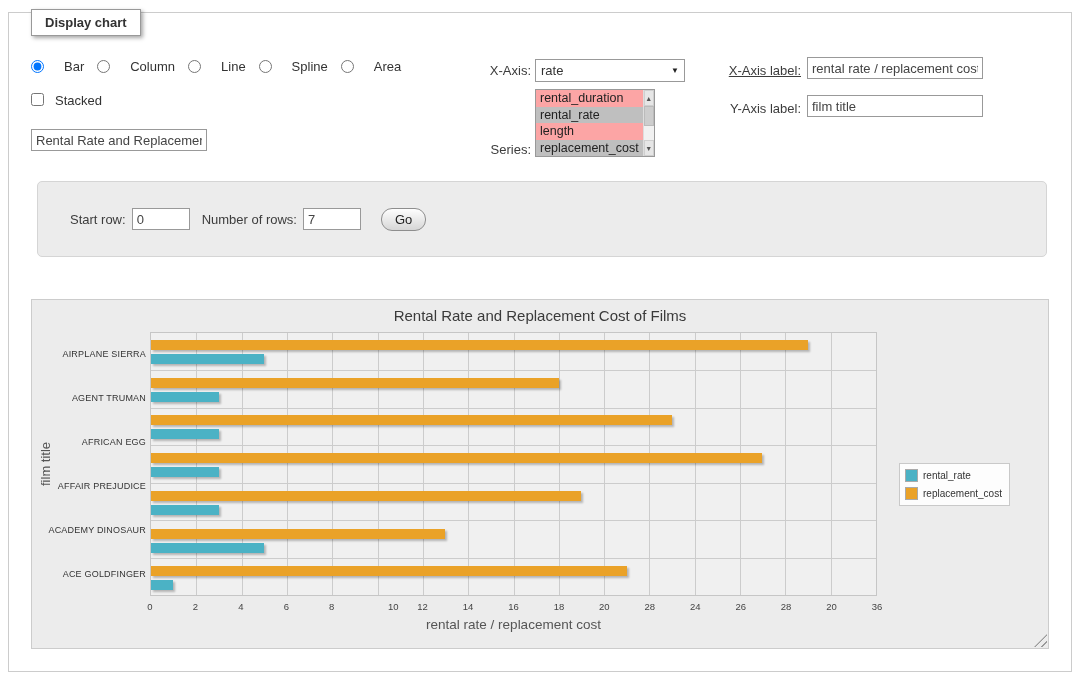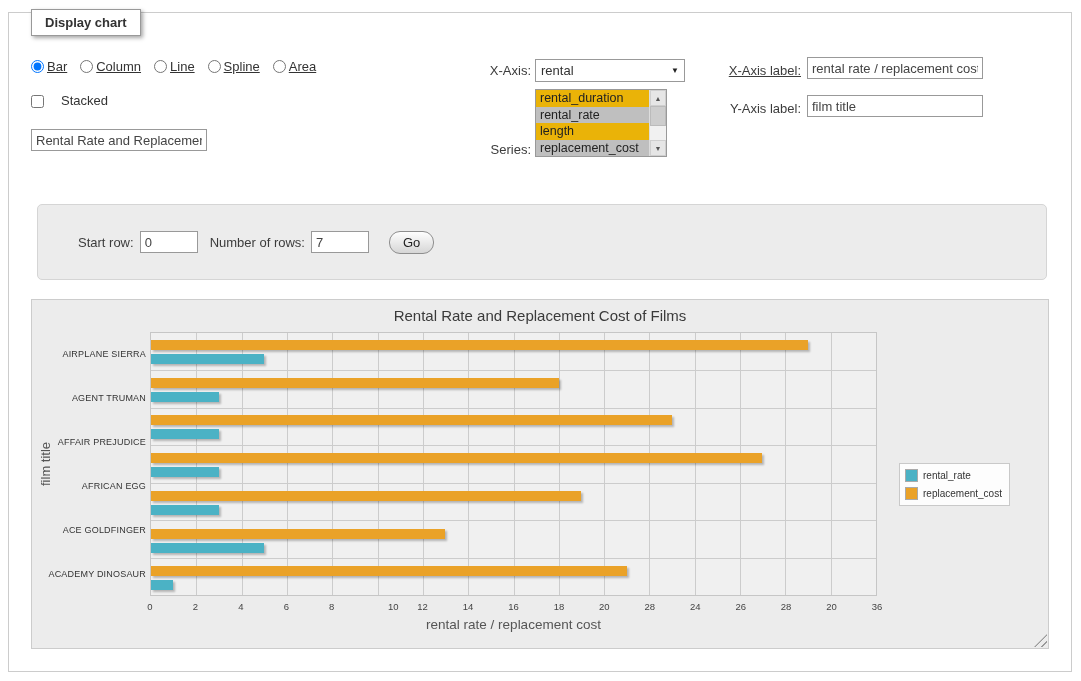--- a/index.html
+++ b/index.html
@@ -24,22 +24,22 @@
     background: #fff;
     border: 1px solid #999;
     padding: 5px 13px;
     font-weight: bold;
     font-size: 13px;
     box-shadow: 2px 2px 4px rgba(0,0,0,0.35);
     z-index: 5;
   }
   
   .radio-row { left: 22px; top: 46px; display: flex; gap: 13px; align-items: center; }
-  .radio-item { display: flex; align-items: center; gap: 3px; cursor: default; color: #333; text-decoration: underline; }
-  .chk-row { left: 22px; top: 80px; display: flex; align-items: flex-end; gap: 17px; }
+  .radio-item { display: flex; align-items: center; gap: 20px; cursor: default; color: #333; }
+  .chk-row { left: 22px; top: 80px; display: flex; align-items: flex-start; gap: 11px; }
   input[type=text] {
     border: 1px solid #999;
     height: 22px;
     padding: 2px 4px;
     font-family: "Liberation Sans", sans-serif;
     font-size: 13px;
     color: #444;
   }
   .title-input { left: 22px; top: 116px; width: 176px; }
   .lbl-right { text-align: right; color: #3c3c3c; }
@@ -50,22 +50,22 @@
     border: 1px solid #999; background: #fff;
     display: flex; align-items: center;
     padding-left: 5px; color: #333; cursor: default;
   }
   .fake-select .sel-arrow {
     margin-left: auto; width: 18px; height: 100%;
     display: flex; align-items: center; justify-content: center;
     font-size: 8px; color: #222;
   }
   .listbox {
-    left: 526px; top: 76px; width: 132px; height: 68px;
-    border: 1px solid #999; background: #eab308;
+    left: 526px; top: 76px; width: 120px; height: 68px;
+    border: 1px solid #999; background: #fca5a5;
     display: flex; overflow: hidden;
   }
   .lb-options { flex: 1; display: flex; flex-direction: column; }
   .lb-option { font-size: 12.5px; padding: 1px 4px; height: 16.5px; white-space: nowrap; color: #222; cursor: default; }
   .lb-option.sel { background: #bfbfbf; }
   .lb-scroll {
     width: 17px; background: #f1f1f1; border-left: 1px solid #ddd;
     display: flex; flex-direction: column;
   }
   .sb-btn {
@@ -73,23 +73,23 @@
     font-size: 7px; color: #555; display: flex; align-items: center; justify-content: center;
   }
   .sb-btn.down { margin-top: auto; }
   .sb-thumb { height: 20px; background: #cdcdcd; border: 1px solid #bbb; }
   .axis-field-lbl-x { left: 700px; top: 50px; width: 92px; text-decoration: underline; }
   .axis-field-lbl-y { left: 700px; top: 88px; width: 92px; }
   .xaxis-label-input { left: 798px; top: 44px; width: 176px; }
   .yaxis-label-input { left: 798px; top: 82px; width: 176px; }
   
   .rowbox {
-    left: 28px; top: 191px; width: 1010px; height: 76px;
+    left: 28px; top: 168px; width: 1010px; height: 76px;
     background: #ececec; border: 1px solid #d5d5d5; border-radius: 5px;
-    display: flex; align-items: center; padding-left: 40px;
+    display: flex; align-items: center; padding-left: 32px;
   }
   .rowbox label { color: #3c3c3c; margin-right: 6px; }
   .rowbox input { width: 58px; margin-right: 12px; background: #fff; }
   .go-btn {
     margin-left: 8px;
     border: 1px solid #8e8e8e; border-radius: 11px;
     background: linear-gradient(#fefefe, #d6d6d6);
     padding: 3px 13px;
     font-family: "Liberation Sans", sans-serif;
     font-size: 13px; color: #222;
@@ -181,21 +181,21 @@
 
   <label class="abs chk-row">
     <input type="checkbox" style="">
     <span>Stacked</span>
   </label>
 
   <input type="text" class="abs title-input" value="Rental Rate and Replacement Cost of Films" style="">
 
   <span class="abs lbl-right xaxis-lbl">X-Axis:</span>
   <div class="abs fake-select">
-    <span>rental</span>
+    <span>rate</span>
     <span class="sel-arrow">▼</span>
   </div>
 
   <span class="abs lbl-right series-lbl">Series:</span>
   <div class="abs listbox">
     <div class="lb-options" id="series-options">
         <div class="lb-option">rental_duration</div>
         <div class="lb-option sel">rental_rate</div>
         <div class="lb-option">length</div>
         <div class="lb-option sel">replacement_cost</div>
@@ -219,24 +219,24 @@
     <input type="text" value="7" style="">
     <button class="go-btn">Go</button>
   </div>
 
   <div class="abs chart-box">
     <div class="chart-title">Rental Rate and Replacement Cost of Films</div>
     <div class="y-axis-title">film title</div>
     <div class="cat-labels" id="cat-labels">
         <div class="cat-label">AIRPLANE SIERRA</div>
         <div class="cat-label">AGENT TRUMAN</div>
+        <div class="cat-label">AFRICAN EGG</div>
         <div class="cat-label">AFFAIR PREJUDICE</div>
-        <div class="cat-label">AFRICAN EGG</div>
+        <div class="cat-label">ACADEMY DINOSAUR</div>
         <div class="cat-label">ACE GOLDFINGER</div>
-        <div class="cat-label">ACADEMY DINOSAUR</div>
       </div>
     <div class="plot" id="plot">
         <div class="gridline-v" style="left: 6.25%;"></div>
         <div class="gridline-v" style="left: 12.5%;"></div>
         <div class="gridline-v" style="left: 18.75%;"></div>
         <div class="gridline-v" style="left: 25%;"></div>
         <div class="gridline-v" style="left: 31.25%;"></div>
         <div class="gridline-v" style="left: 37.5%;"></div>
         <div class="gridline-v" style="left: 43.75%;"></div>
         <div class="gridline-v" style="left: 50%;"></div>

